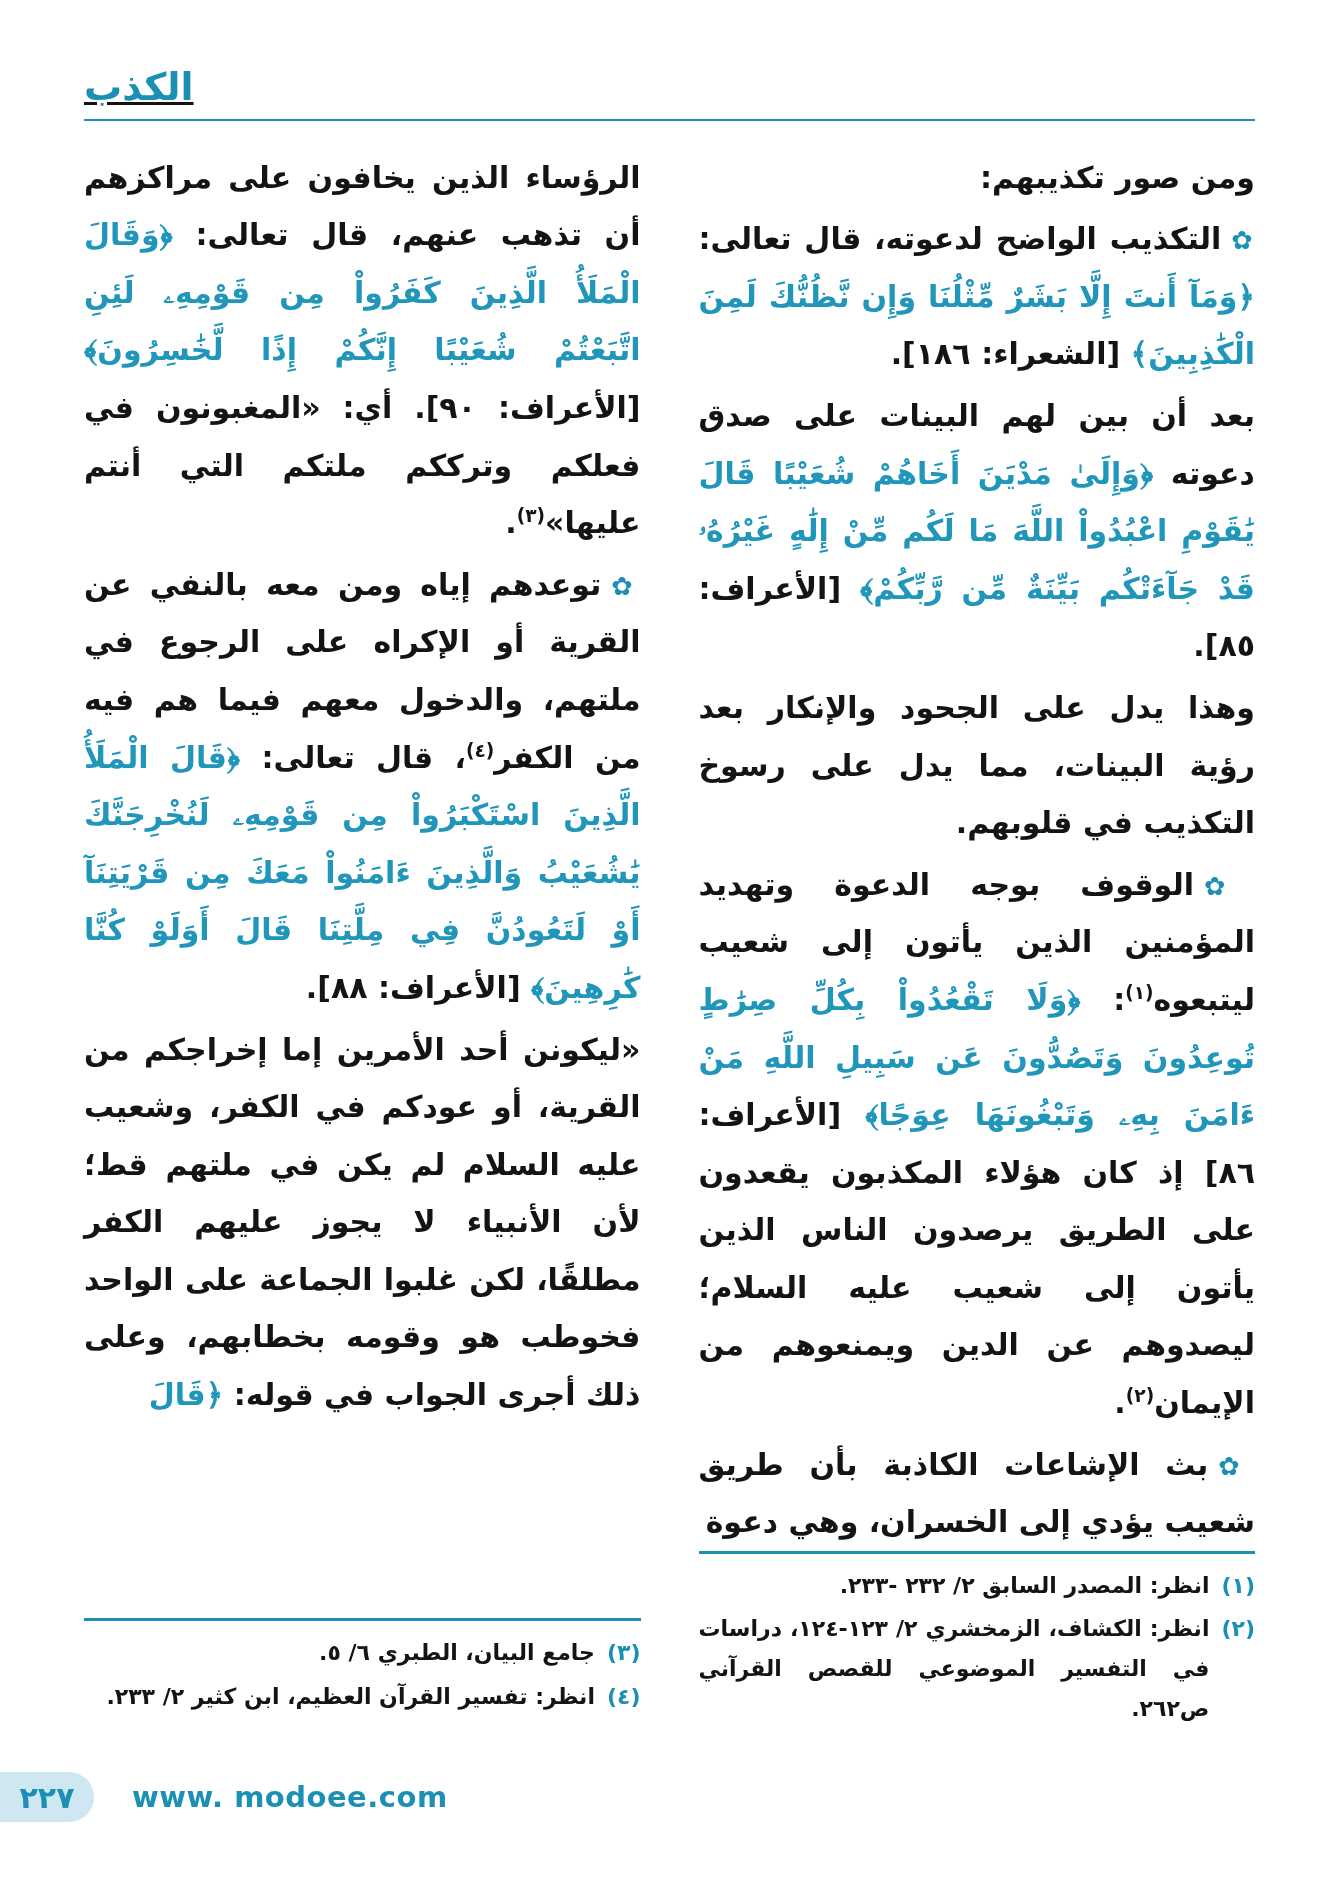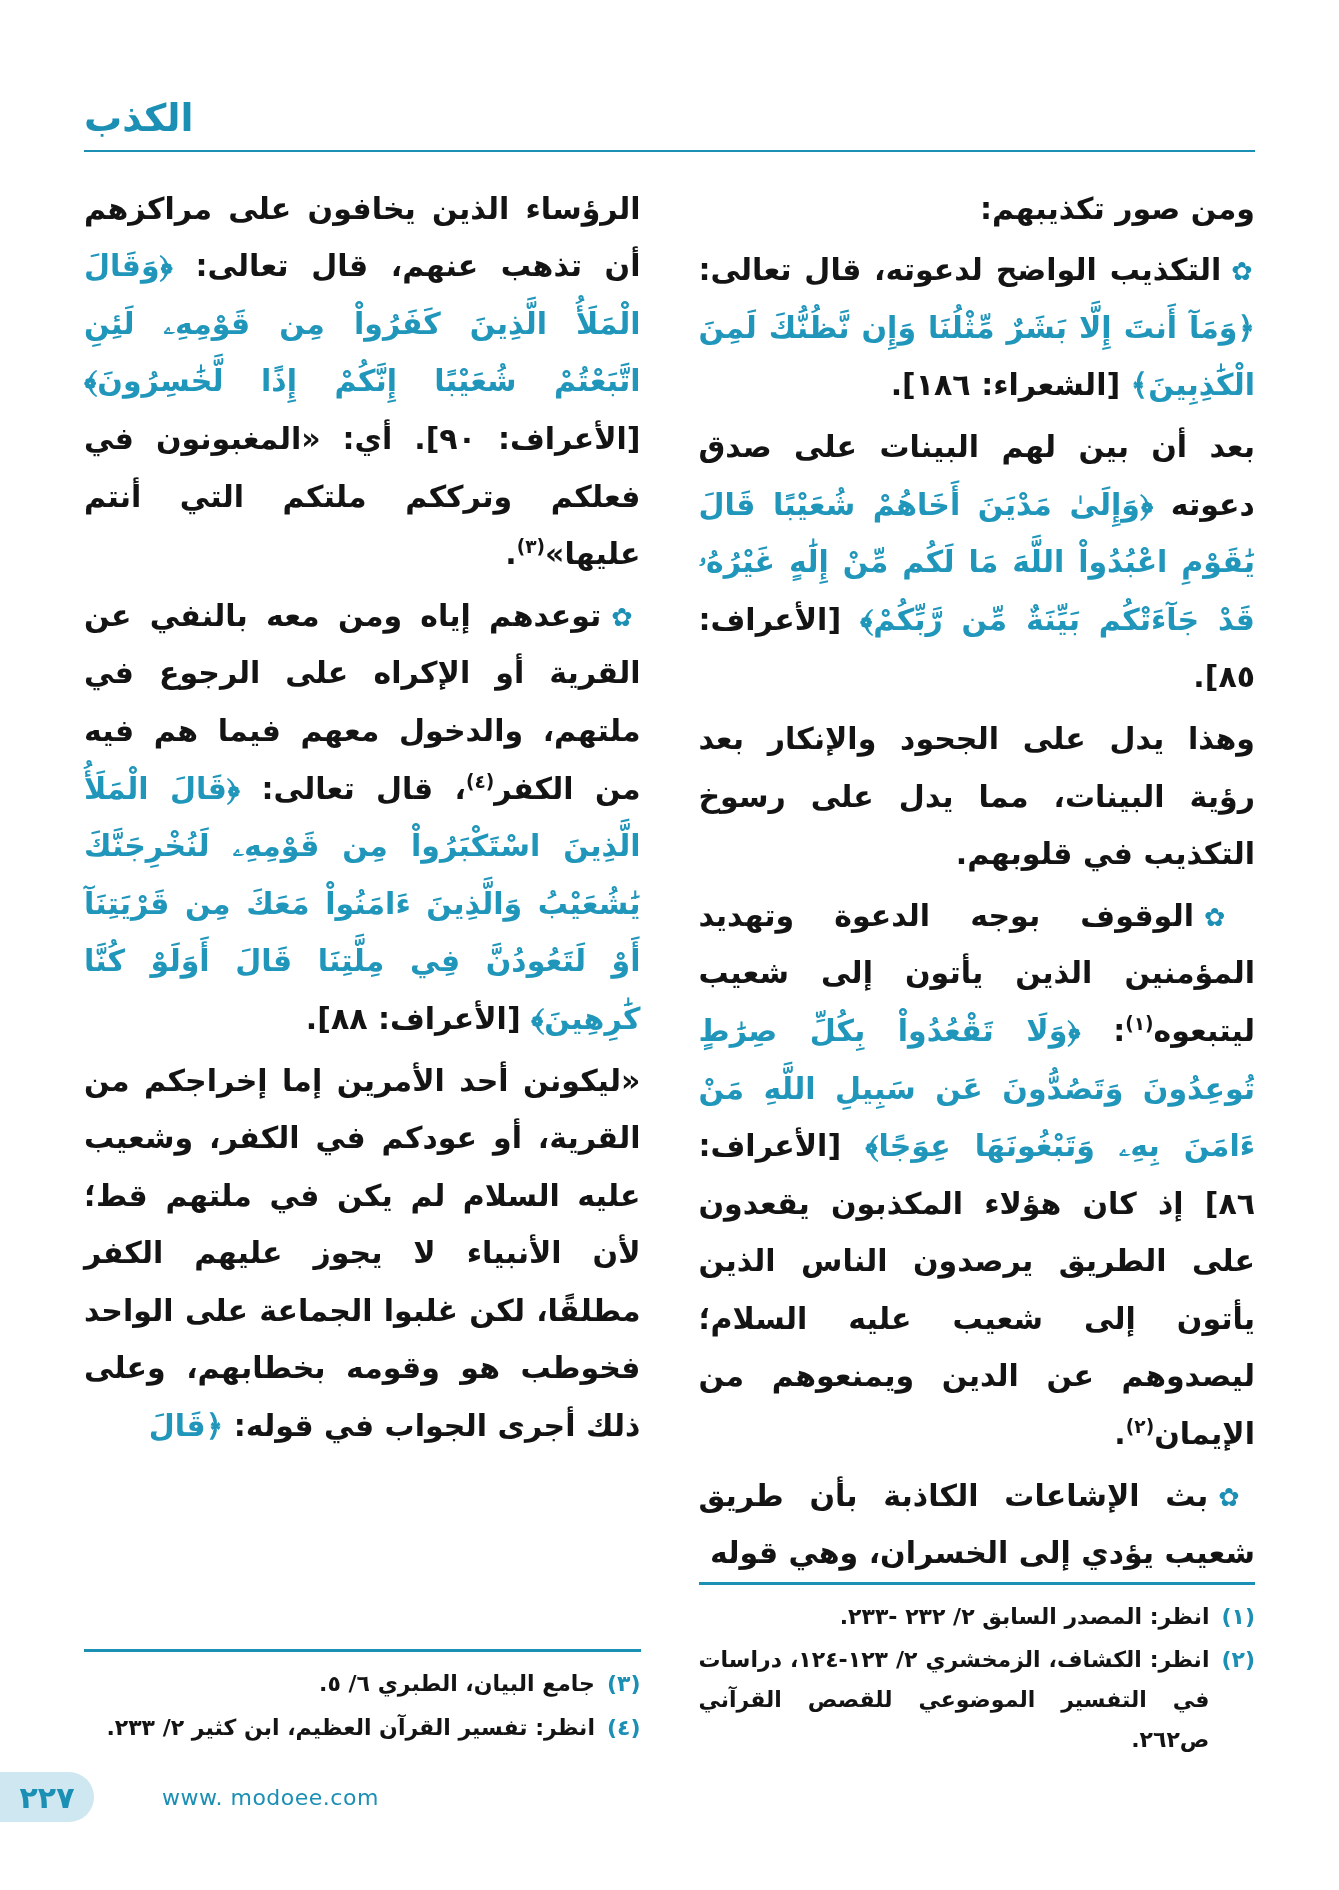--- a/index.html
+++ b/index.html
@@ -15,21 +15,22 @@
     font-family:"DejaVu Sans", sans-serif;
     color:var(--text);
   }
   .page{
     position:relative;
     width:1339px;height:1890px;
     background:#ffffff;
     overflow:hidden;
   }
   .page-header{
-    padding:96px 84px 0 84px;
+    padding:65px 84px 0 84px;
+    text-decoration:underline;
   }
   .header-title{
     direction:rtl;
     text-align:left;
     color:var(--accent);
     font-size:38px;
     font-weight:700;
     line-height:1.2;
   }
   .header-rule{
@@ -110,24 +111,23 @@
     border-radius:0 26px 26px 0;
     display:flex;
     align-items:center;
     justify-content:center;
     color:var(--accent);
     font-size:30px;
     font-weight:700;
   }
   .website{
     color:var(--accent);
-    font-size:22px;
-    font-weight:400;
+    font-size:29px;
+    font-weight:700;
     letter-spacing:0.5px;
-    margin-left:30px;
   }
 </style>
 </head>
 <body>
 
 <div class="page">
 
   <header class="page-header">
     <div class="header-title">الكذب</div>
     <div class="header-rule"></div>
@@ -135,21 +135,21 @@
 
   <main class="columns">
 
     <section class="column">
       <div class="col-body">
           <p class="para"><span class="seg-text">ومن صور تكذيبهم:</span></p>
           <p class="para"><span class="flower">✿</span><span class="seg-text">التكذيب الواضح لدعوته، قال تعالى: </span><span class="seg-quran">﴿وَمَآ أَنتَ إِلَّا بَشَرٌ مِّثْلُنَا وَإِن نَّظُنُّكَ لَمِنَ الْكَٰذِبِينَ﴾</span><span class="seg-ref"> [الشعراء: ١٨٦].</span></p>
           <p class="para"><span class="seg-text">بعد أن بين لهم البينات على صدق دعوته </span><span class="seg-quran">﴿وَإِلَىٰ مَدْيَنَ أَخَاهُمْ شُعَيْبًا قَالَ يَٰقَوْمِ اعْبُدُواْ اللَّهَ مَا لَكُم مِّنْ إِلَٰهٍ غَيْرُهُۥ قَدْ جَآءَتْكُم بَيِّنَةٌ مِّن رَّبِّكُمْ﴾</span><span class="seg-ref"> [الأعراف: ٨٥].</span></p>
           <p class="para"><span class="seg-text">وهذا يدل على الجحود والإنكار بعد رؤية البينات، مما يدل على رسوخ التكذيب في قلوبهم.</span></p>
           <p class="para"><span class="flower">✿</span><span class="seg-text">الوقوف بوجه الدعوة وتهديد المؤمنين الذين يأتون إلى شعيب ليتبعوه</span><span class="seg-sup">(١)</span><span class="seg-text">: </span><span class="seg-quran">﴿وَلَا تَقْعُدُواْ بِكُلِّ صِرَٰطٍ تُوعِدُونَ وَتَصُدُّونَ عَن سَبِيلِ اللَّهِ مَنْ ءَامَنَ بِهِۦ وَتَبْغُونَهَا عِوَجًا﴾</span><span class="seg-ref"> [الأعراف: ٨٦]</span><span class="seg-text"> إذ كان هؤلاء المكذبون يقعدون على الطريق يرصدون الناس الذين يأتون إلى شعيب عليه السلام؛ ليصدوهم عن الدين ويمنعوهم من الإيمان</span><span class="seg-sup">(٢)</span><span class="seg-text">.</span></p>
-          <p class="para"><span class="flower">✿</span><span class="seg-text">بث الإشاعات الكاذبة بأن طريق شعيب يؤدي إلى الخسران، وهي قوله</span></p>
+          <p class="para"><span class="flower">✿</span><span class="seg-text">بث الإشاعات الكاذبة بأن طريق شعيب يؤدي إلى الخسران، وهي دعوة</span></p>
         </div>
       <div class="footnotes">
           <div class="footnote">
             <span class="fn-num">(١)</span>
             <span class="fn-text">انظر: المصدر السابق ٢/ ٢٣٢ -٢٣٣.</span>
           </div>
           <div class="footnote">
             <span class="fn-num">(٢)</span>
             <span class="fn-text">انظر: الكشاف، الزمخشري ٢/ ١٢٣-١٢٤، دراسات في التفسير الموضوعي للقصص القرآني ص٢٦٢.</span>
           </div>

